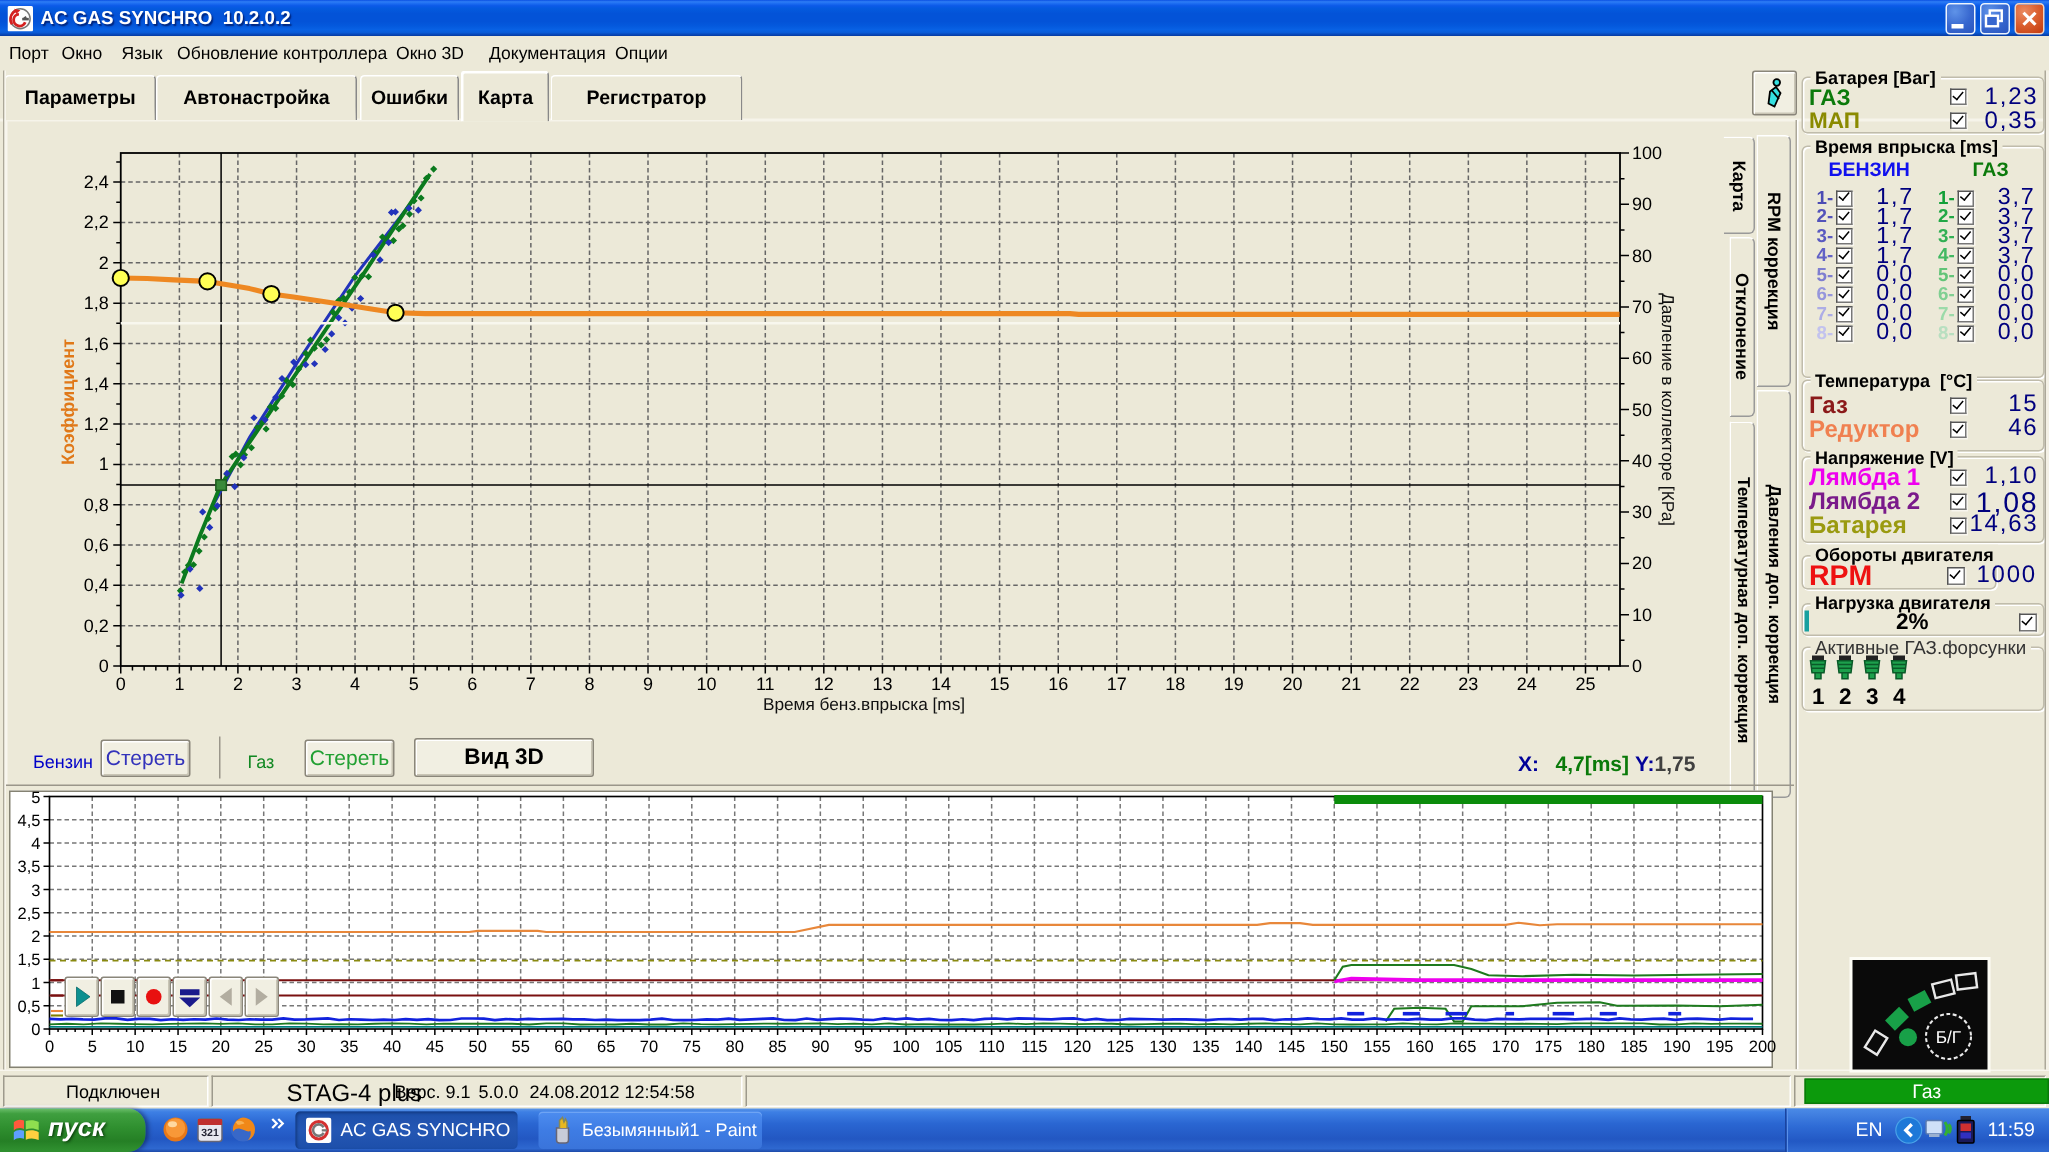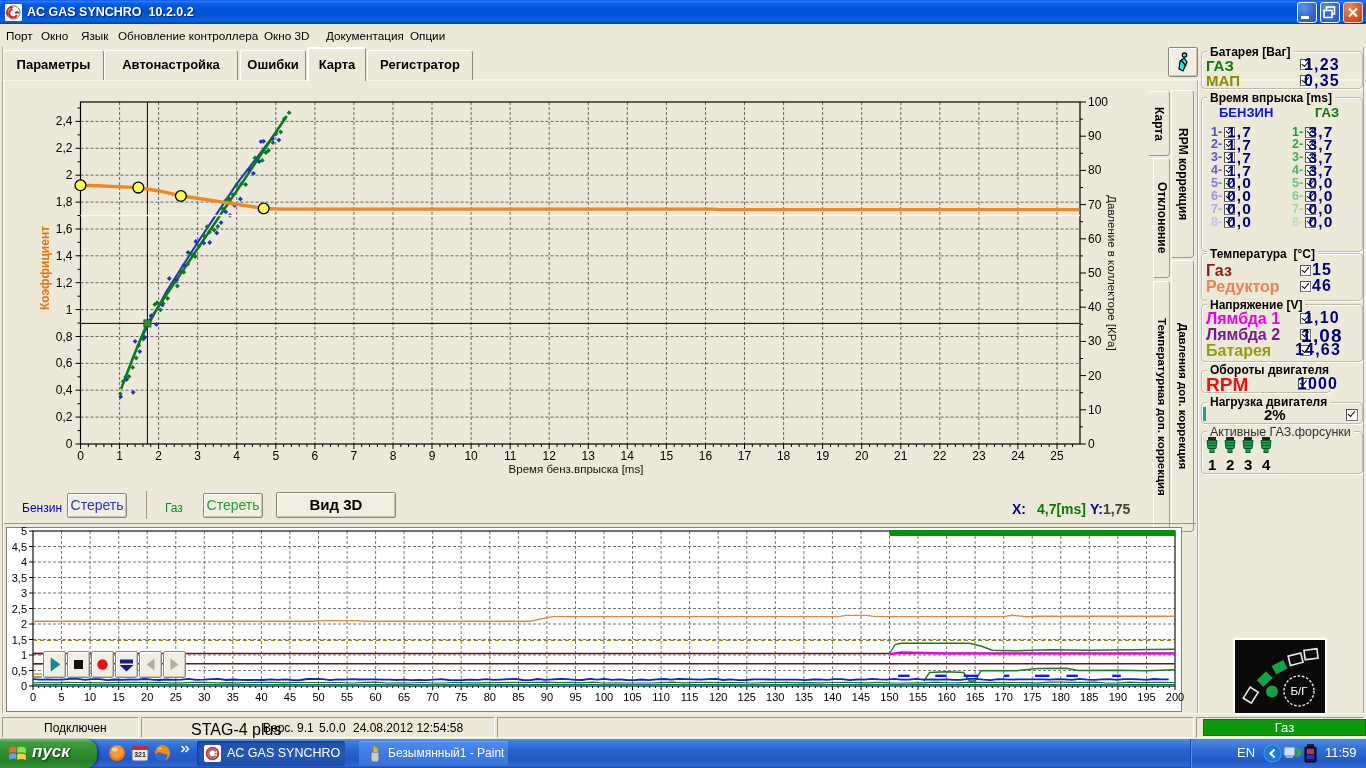--- a/index.html
+++ b/index.html
@@ -2,21 +2,21 @@
 <html><head><meta charset="utf-8"><title>AC GAS SYNCHRO</title><style>
 *{margin:0;padding:0;box-sizing:border-box}
 html,body{width:1366px;height:768px;overflow:hidden}
 body{font-family:"Liberation Sans",sans-serif;background:#ece9d8;position:relative}
 .abs{position:absolute;white-space:nowrap}
 .b{font-weight:bold}
 .groupbox{position:absolute;border:1px solid #c0bcab;border-radius:4px;box-shadow:inset 1px 1px 0 #fff,1px 1px 0 #fff}
 .gtitle{position:absolute;top:-7px;left:5px;background:#ece9d8;padding:0 3px;font-size:12px;font-weight:bold;color:#000;white-space:nowrap}
 .cb{position:absolute;width:11px;height:11px;background:#fff;border:1px solid #777;border-top-color:#555;border-left-color:#555;box-shadow:1px 1px 0 #f8f6ee}
 .cb:after{content:"";position:absolute;left:1.2px;top:0.8px;width:6px;height:3.4px;border-left:1.8px solid #000;border-bottom:1.8px solid #000;transform:rotate(-50deg)}
-.val{position:absolute;font-size:16px;font-weight:bold;color:#00007e;text-align:center;letter-spacing:1.2px}
+.val{position:absolute;font-size:16px;font-weight:normal;color:#00007e;text-align:right;letter-spacing:1.2px}
 .vtab{position:absolute;background:#ece9d8;border:1px solid #999;border-left:1px solid #fff;border-top:1px solid #fff;border-radius:0 4px 4px 0;writing-mode:vertical-rl;font-size:12px;font-weight:bold;color:#000;display:flex;align-items:center;justify-content:center}
 .btn3d{position:absolute;background:#f1efe2;border:1px solid #8a867a;border-radius:2px;box-shadow:inset 1px 1px 0 #fff, inset -1px -1px 0 #c9c5b5;text-align:center}
 .menuitem{display:inline-block;font-size:11.7px;color:#000;position:absolute;white-space:nowrap}
 </style></head><body>
 
 <div class="abs" style="left:0;top:0;width:1366px;height:24px;background:linear-gradient(180deg,#0b50e2 0%,#2e7df5 5%,#1f6ff2 9%,#0c5ae8 16%,#045ade 24%,#0353d8 38%,#0353d8 60%,#0459dd 72%,#0861e4 82%,#0a5cd8 90%,#0747b8 96%,#063a9f 100%)">
  <svg class="abs" style="left:5px;top:4px" width="17" height="17" viewBox="0 0 17 17">
   <rect x="0" y="0" width="17" height="17" rx="1" fill="#fdfdfd"></rect>
   <circle cx="8.5" cy="8.5" r="6.6" fill="none" stroke="#777" stroke-width="1"></circle>
   <path d="M3 12.2 A 6.3 6.3 0 0 1 6.2 2.8" fill="none" stroke="#d42020" stroke-width="1.7"></path>
@@ -121,21 +121,21 @@
     <text x="1108" y="273" font-size="11.5" fill="#111" text-anchor="middle" transform="rotate(90 1108 273)">Давление в коллекторе [КРа]</text>
     <text x="576" y="473" font-size="11.5" fill="#111" text-anchor="middle">Время бенз.впрыска [ms]</text>
   </svg>
 
 <div class="abs" style="left:0;top:47px;width:1366px;height:33px;background:#ece9d8"></div>
 <div class="abs" style="left:0;top:79px;width:1366px;height:2px;background:#f6f4ea"></div>
 <div class="abs" style="left:3px;top:50px;width:101px;height:30px;background:#ece9d8;border:1px solid #888;border-bottom:none;border-top:1px solid #fff;border-left:1px solid #fff;border-radius:3px 3px 0 0;text-align:center;font-size:13px;font-weight:bold;padding-top:6px">Параметры</div>
 <div class="abs" style="left:104px;top:50px;width:134px;height:30px;background:#ece9d8;border:1px solid #888;border-bottom:none;border-top:1px solid #fff;border-left:1px solid #fff;border-radius:3px 3px 0 0;text-align:center;font-size:13px;font-weight:bold;padding-top:6px">Автонастройка</div>
 <div class="abs" style="left:240px;top:50px;width:66px;height:30px;background:#ece9d8;border:1px solid #888;border-bottom:none;border-top:1px solid #fff;border-left:1px solid #fff;border-radius:3px 3px 0 0;text-align:center;font-size:13px;font-weight:bold;padding-top:6px">Ошибки</div>
 <div class="abs" style="left:307px;top:47px;width:59px;height:34px;background:#ece9d8;border:1px solid #888;border-bottom:none;border-top:2px solid #fff;border-left:2px solid #fff;border-radius:3px 3px 0 0;z-index:5;text-align:center;font-size:13px;font-weight:bold;padding-top:8px">Карта</div>
-<div class="abs" style="left:367px;top:50px;width:106px;height:30px;background:#ece9d8;border:1px solid #888;border-bottom:none;border-top:1px solid #fff;border-left:1px solid #fff;border-radius:3px 3px 0 0;text-align:center;font-size:13px;font-weight:bold;padding-top:6px">Регистратор</div>
+<div class="abs" style="left:367px;top:50px;width:128px;height:30px;background:#ece9d8;border:1px solid #888;border-bottom:none;border-top:1px solid #fff;border-left:1px solid #fff;border-radius:3px 3px 0 0;text-align:center;font-size:13px;font-weight:bold;padding-top:6px">Регистратор</div>
 <div class="btn3d" style="left:1168px;top:47px;width:30px;height:30px">
  <svg width="28" height="28" viewBox="0 0 28 28">
       <g stroke="#000" stroke-width="1.2" fill="#35e0e0">
  <circle cx="15.5" cy="7" r="2.2"></circle>
         <path d="M11 13l4-3 3 4-4 9-4-2z"></path>
         <path d="M12 12l5 6" stroke="#000" fill="none"></path>
       </g>
     </svg>
 </div>
 

